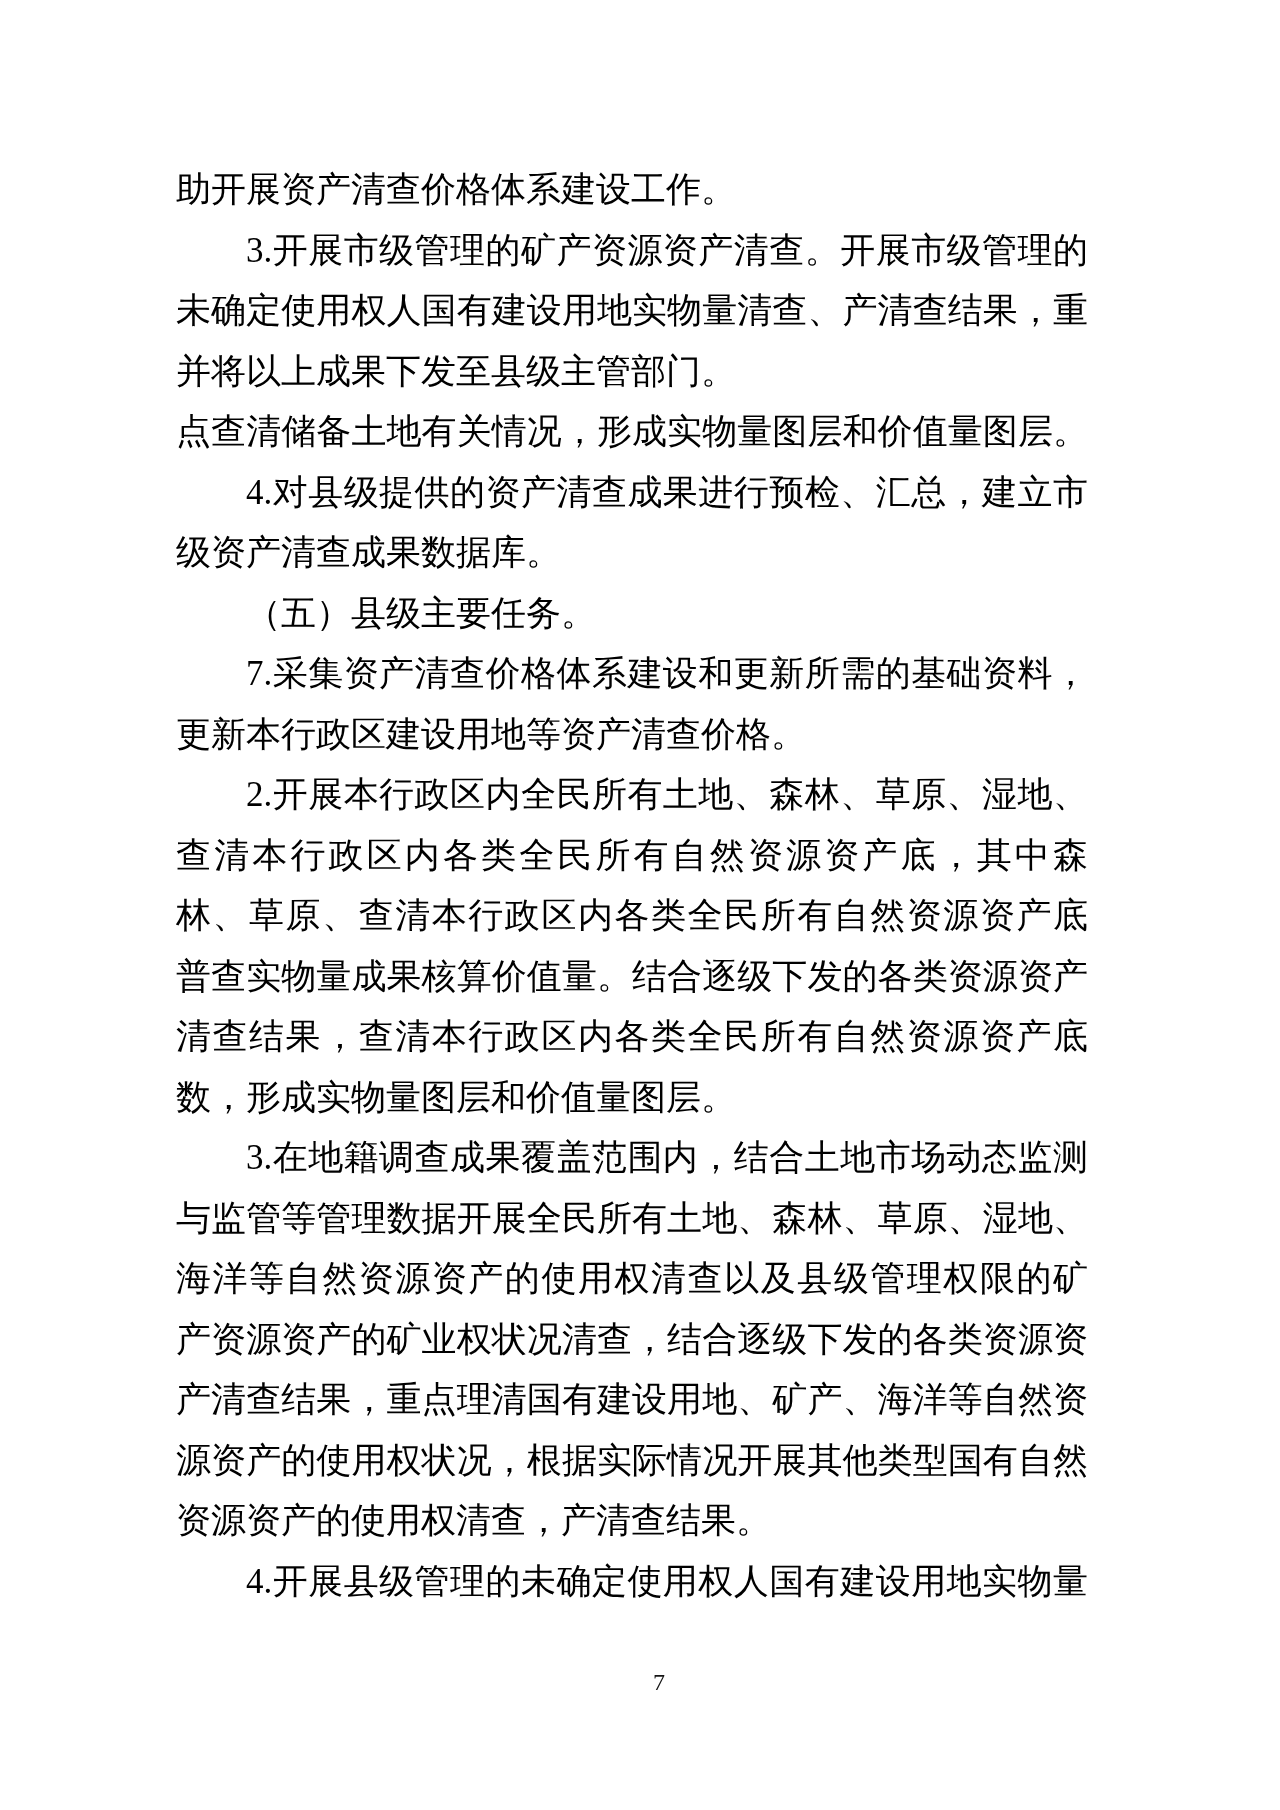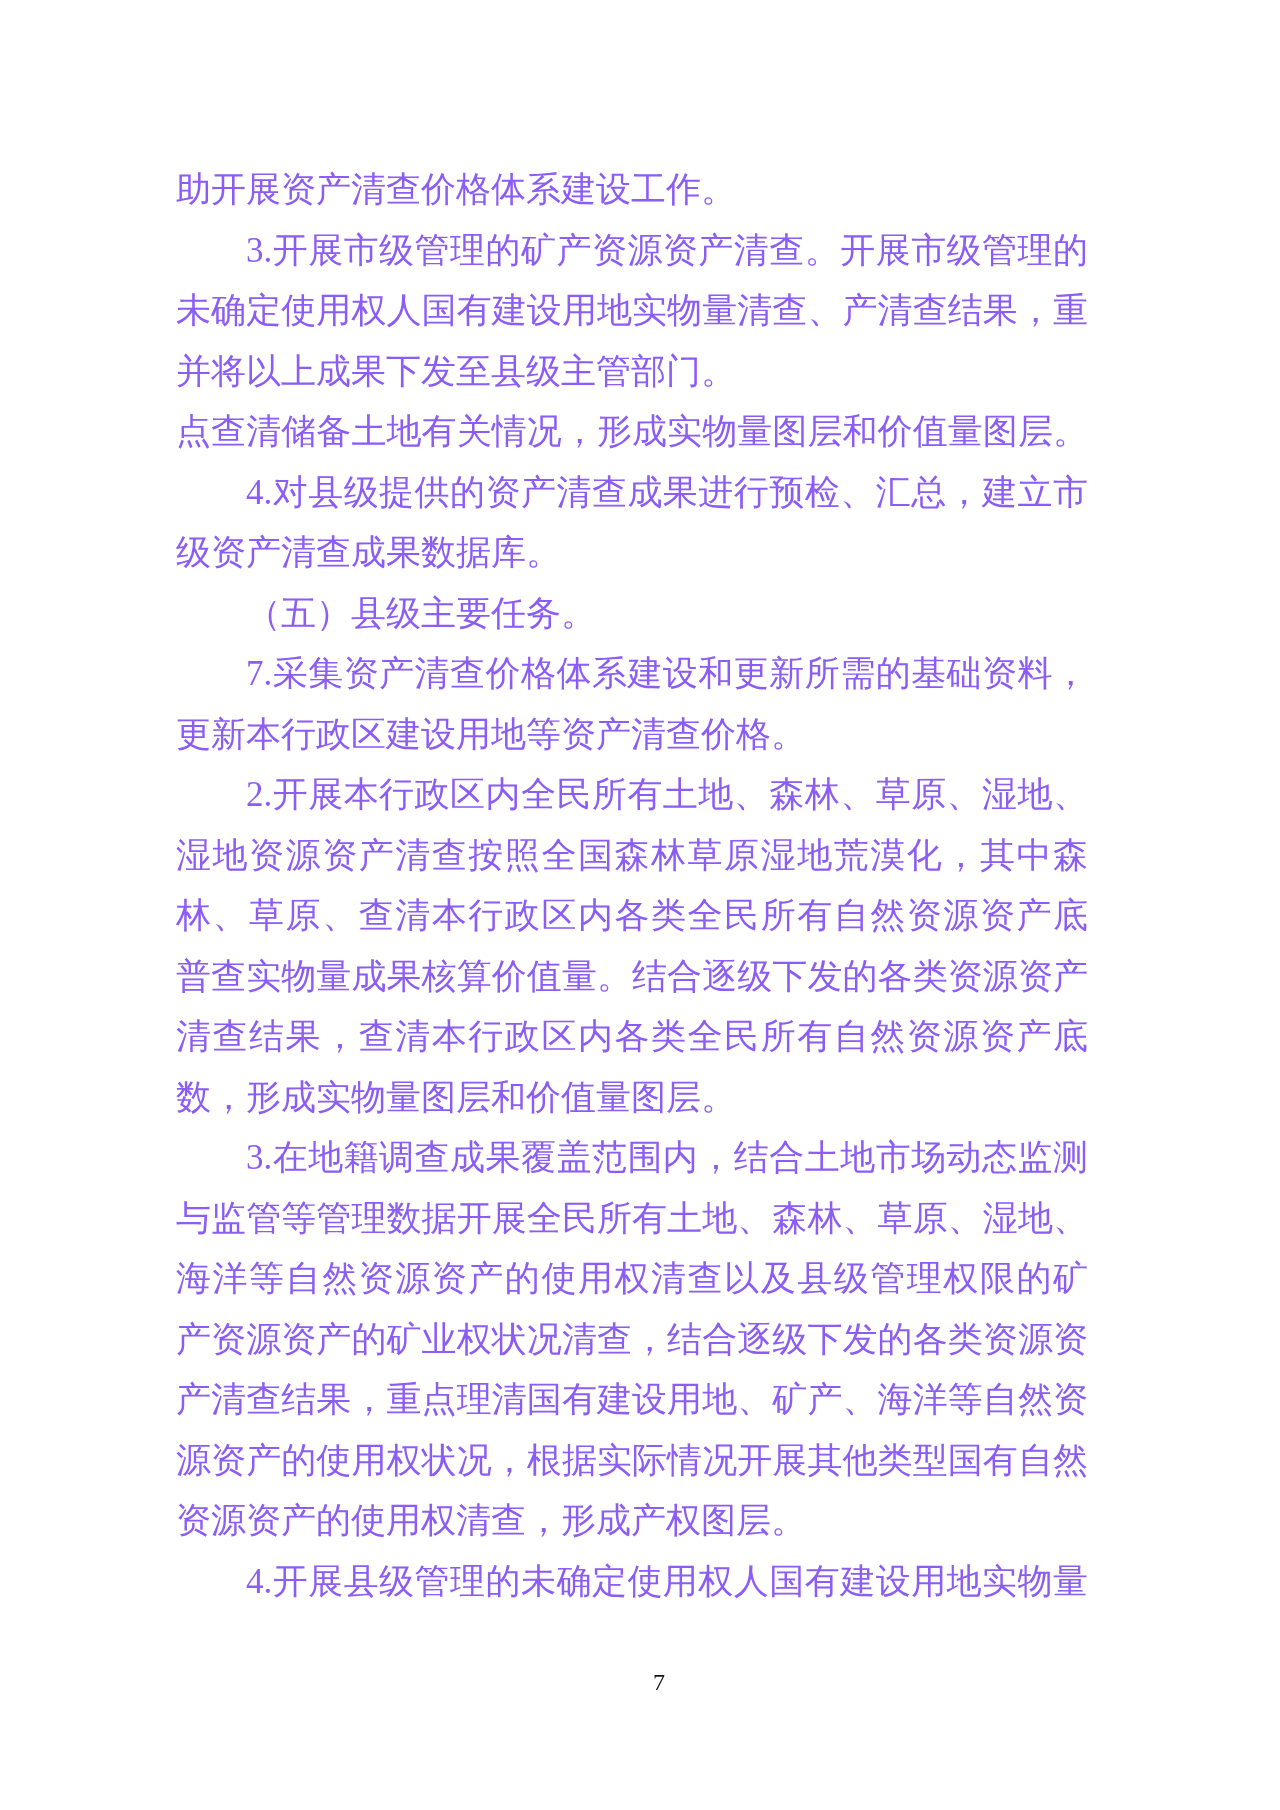--- a/index.html
+++ b/index.html
@@ -18,21 +18,21 @@
   .text-block {
     position: absolute;
     left: 176px;
     top: 160px;
     width: 912px;
   }
   .line {
     height: 60.5px;
     line-height: 60.5px;
     font-size: 35px;
-    color: #8b5cf6;
+    color: #000000;
     text-align: left;
     white-space: normal;
     letter-spacing: 0;
   }
   .line.justify {
     text-align: justify;
     text-align-last: justify;
   }
   .line.indent {
     padding-left: 70px;
@@ -61,28 +61,28 @@
       <div class="line justify indent">3.开展市级管理的矿产资源资产清查。开展市级管理的</div>
       <div class="line justify">未确定使用权人国有建设用地实物量清查、产清查结果，重</div>
       <div class="line">并将以上成果下发至县级主管部门。</div>
       <div class="line justify">点查清储备土地有关情况，形成实物量图层和价值量图层。</div>
       <div class="line justify indent">4.对县级提供的资产清查成果进行预检、汇总，建立市</div>
       <div class="line">级资产清查成果数据库。</div>
       <div class="line indent heading">（五）县级主要任务。</div>
       <div class="line justify indent">7.采集资产清查价格体系建设和更新所需的基础资料，</div>
       <div class="line">更新本行政区建设用地等资产清查价格。</div>
       <div class="line justify indent">2.开展本行政区内全民所有土地、森林、草原、湿地、</div>
-      <div class="line justify">湿地资源资产清查按照全国森林草原湿地荒漠化，其中森</div>
+      <div class="line justify">查清本行政区内各类全民所有自然资源资产底，其中森</div>
       <div class="line justify">林、草原、查清本行政区内各类全民所有自然资源资产底</div>
       <div class="line justify">普查实物量成果核算价值量。结合逐级下发的各类资源资产</div>
       <div class="line justify">清查结果，查清本行政区内各类全民所有自然资源资产底</div>
       <div class="line">数，形成实物量图层和价值量图层。</div>
       <div class="line justify indent">3.在地籍调查成果覆盖范围内，结合土地市场动态监测</div>
       <div class="line justify">与监管等管理数据开展全民所有土地、森林、草原、湿地、</div>
       <div class="line justify">海洋等自然资源资产的使用权清查以及县级管理权限的矿</div>
       <div class="line justify">产资源资产的矿业权状况清查，结合逐级下发的各类资源资</div>
       <div class="line justify">产清查结果，重点理清国有建设用地、矿产、海洋等自然资</div>
       <div class="line justify">源资产的使用权状况，根据实际情况开展其他类型国有自然</div>
-      <div class="line">资源资产的使用权清查，形成产权图层。</div>
+      <div class="line">资源资产的使用权清查，产清查结果。</div>
       <div class="line justify indent">4.开展县级管理的未确定使用权人国有建设用地实物量</div>
     </div>
   <div class="footer">7</div>
 </div>
 
 </body></html>

